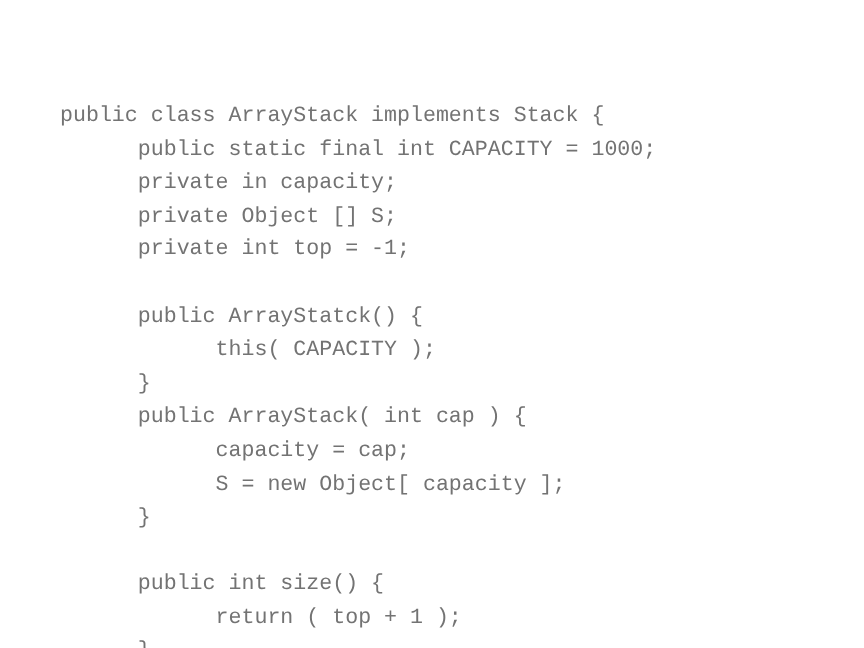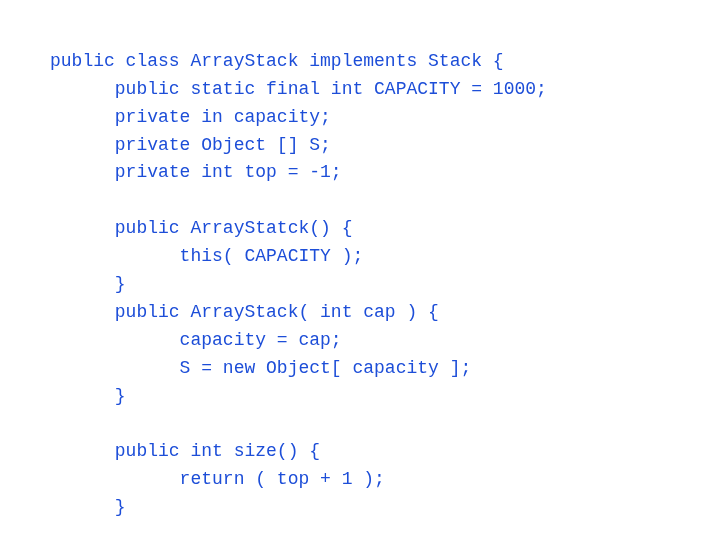--- a/index.html
+++ b/index.html
@@ -12,25 +12,25 @@
       width: 720px;
       height: 540px;
       background-color: #ffffff;
       display: flex;
       align-items: flex-start;
       justify-content: flex-start;
       overflow: hidden;
     }
 
     .code-container {
-      padding: 20px 50px;
+      padding: 56px 50px;
       font-family: 'Courier New', Courier, monospace;
       font-size: 18px;
       line-height: 1.55;
-      color: #1d4ed8;
+      color: #737373;
       white-space: pre;
       background: #ffffff;
       width: 100%;
       height: 100%;
     }
 
     .code-line {
       display: block;
     }
   </style>

